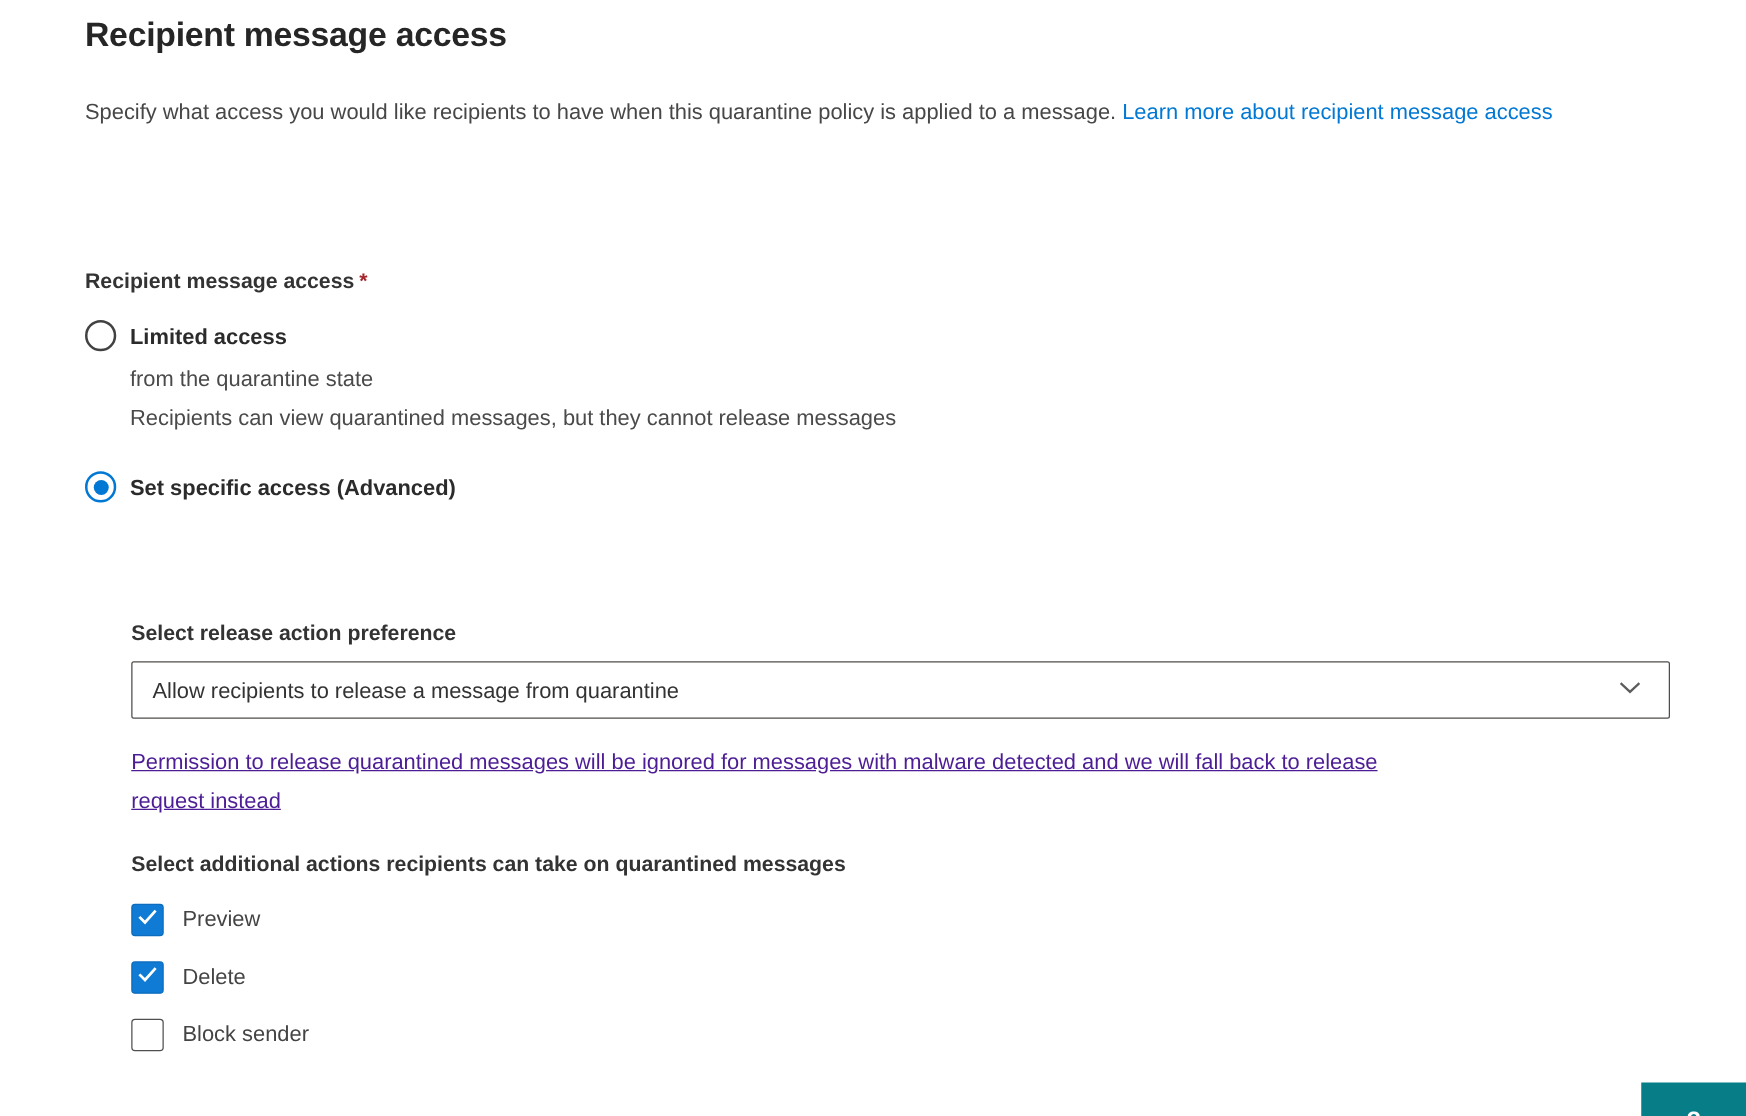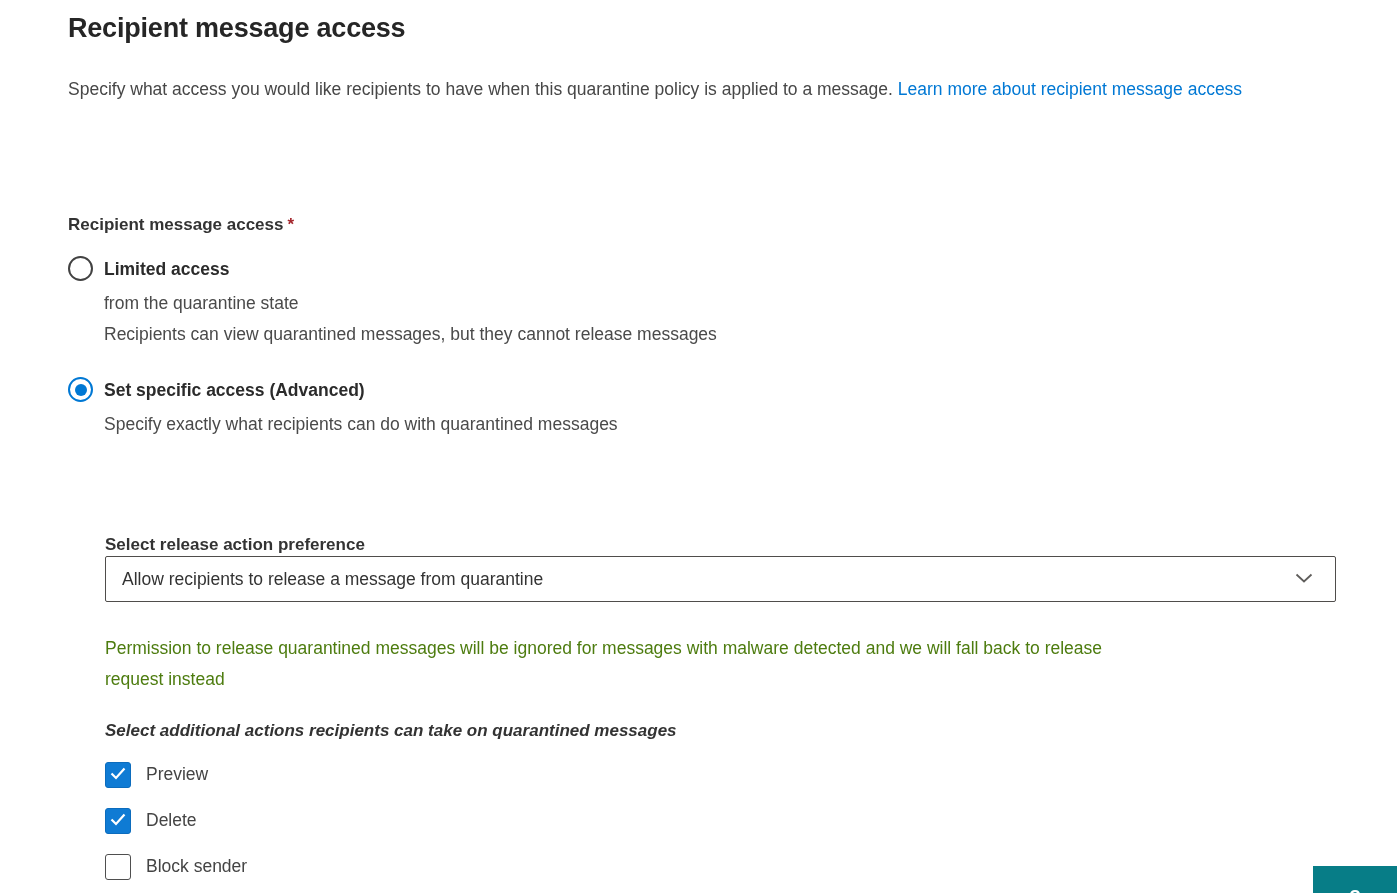--- a/index.html
+++ b/index.html
@@ -92,46 +92,48 @@
   }
 
   .section-label {
     font-size: 17px;
     font-weight: 600;
     color: #333333;
     line-height: 22px;
   }
 
   .dropdown {
+    margin-top: 11px;
     width: 1231px;
     height: 46px;
     border: 1.5px solid #4f4d4b;
     border-radius: 2px;
     background: #ffffff;
     display: flex;
     align-items: center;
     justify-content: space-between;
     padding: 0 16px;
     cursor: pointer;
   }
   .dropdown-value {
     font-size: 17.5px;
     color: #333333;
   }
   .chevron-icon { flex: 0 0 auto; margin-right: 6px; }
 
   .note {
-    margin-top: 31px;
-    font-size: 17.5px;
-    color: #4d7c0f;
+    margin-top: 19px;
+    font-size: 17.5px;
+    color: #4c1d95;
     line-height: 31px;
     width: 1231px;
-  }
-
-  .actions-label { margin-top: 25px; font-style: italic; }
+    text-decoration: underline;
+  }
+
+  .actions-label { margin-top: 25px; }
 
   .checkbox-row {
     display: flex;
     align-items: center;
     margin-top: 19px;
     height: 27px;
     cursor: pointer;
   }
   .checkbox-box {
     flex: 0 0 auto;
@@ -194,21 +196,20 @@
         <div>from the quarantine state</div>
         <div>Recipients can view quarantined messages, but they cannot release messages</div>
       </div>
     </div>
   </div>
 
   <div class="radio-option">
     <div class="radio-circle selected"></div>
     <div class="radio-content">
       <div class="radio-label">Set specific access (Advanced)</div>
-      <div class="radio-desc">Specify exactly what recipients can do with quarantined messages</div>
     </div>
   </div>
 
   <div class="advanced-section">
 
     <div class="section-label">Select release action preference</div>
 
     <div class="dropdown">
       <span class="dropdown-value">Allow recipients to release a message from quarantine</span>
       <span class="chevron-icon">

